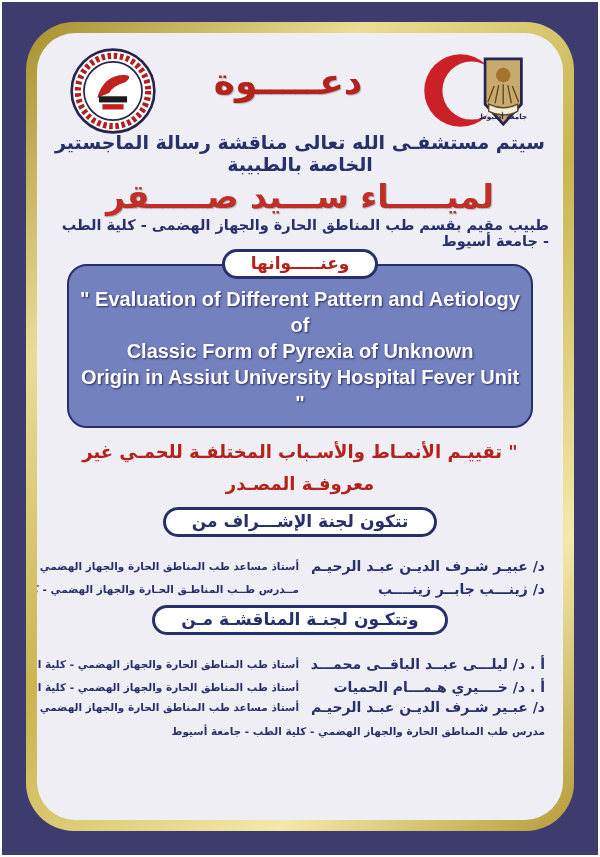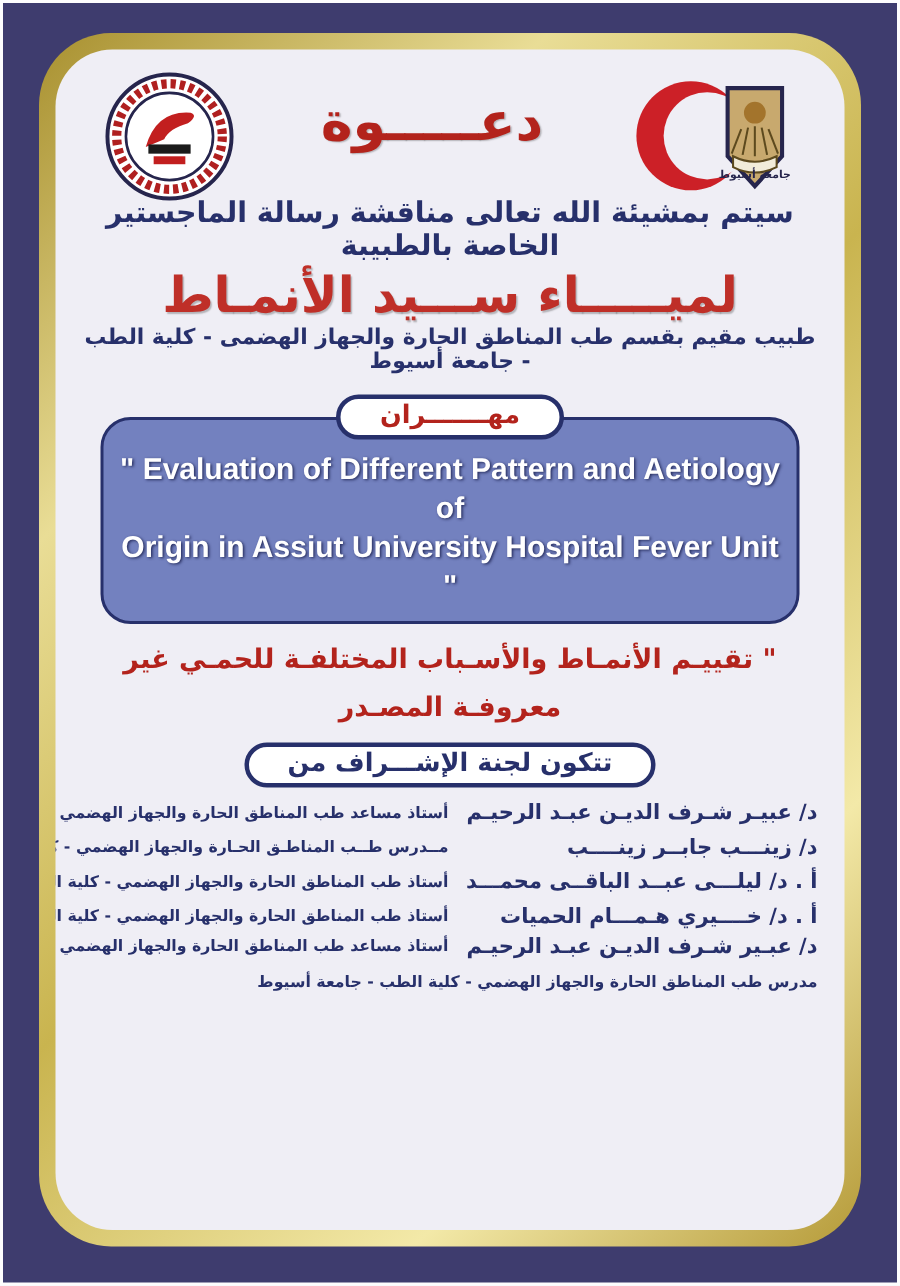--- a/index.html
+++ b/index.html
@@ -17,35 +17,35 @@
   .card{width:100%;height:100%;background:var(--card-bg);border-radius:38px;overflow:hidden;
     display:flex;flex-direction:column;}
   .content{flex:1;padding:4px 14px 0;display:flex;flex-direction:column;}
 
   .header-row{display:flex;justify-content:space-between;align-items:flex-start;padding:10px 14px 0 16px;height:94px;}
   .invite-title{color:var(--red);font-size:36px;font-weight:bold;margin-top:14px;text-shadow:1px 1px 1px rgba(0,0,0,.25);}
   .logo{flex:0 0 auto;text-decoration:underline;}
 
   .intro{direction:rtl;text-align:center;color:var(--navy);font-weight:bold;font-size:19px;margin-top:0;}
   .cand-name{direction:rtl;text-align:center;color:var(--name-red);font-weight:bold;font-size:33px;margin:2px 0 1px;text-shadow:1px 1px 1px rgba(0,0,0,.25);}
-  .cand-title{direction:rtl;text-align:center;color:var(--navy);font-weight:bold;font-size:14.5px;margin-bottom:14px;}
+  .cand-title{direction:rtl;color:var(--navy);font-weight:bold;font-size:14.5px;margin-bottom:0;}
 
   .pill-wrap{text-align:center;position:relative;z-index:2;}
   .pill{display:inline-block;background:#ffffff;border:3px solid var(--navy);border-radius:22px;
     padding:1px 26px 3px;font-weight:bold;font-size:17px;direction:rtl;}
   .pill.red-text{color:var(--red);}
   .pill.navy-text{color:var(--navy);}
   .overlap{margin-bottom:-15px;}
 
   .en-box{background:var(--box-blue);border:2px solid var(--navy);border-radius:20px;margin:0 16px;
     padding:20px 6px 10px;text-align:center;color:#ffffff;font-weight:bold;font-size:20px;line-height:1.3;
     text-shadow:1px 1px 2px rgba(20,25,70,.8);font-family:"Liberation Sans","DejaVu Sans",sans-serif;}
   .ar-title{direction:rtl;text-align:center;color:var(--red);font-weight:bold;font-size:18px;line-height:1.75;margin:8px 8px 0;}
 
-  .sec{margin:8px 0 2px;}
+  .sec{margin:8px 0 14px;}
   .member-row{direction:rtl;display:flex;align-items:center;gap:8px;margin:7px 4px 0;}
   .m-name{color:var(--navy);font-weight:bold;font-size:14px;white-space:nowrap;min-width:238px;text-align:start;}
   .m-title{color:var(--navy);font-weight:bold;font-size:10.5px;white-space:nowrap;}
   .dual-row{direction:rtl;display:flex;align-items:center;gap:4px;margin:4px 4px 0;}
   .dual-col{display:flex;flex-direction:column;gap:10px;flex:1;}
 </style>
 </head>
 <body>
 
 <div class="page">
@@ -79,50 +79,54 @@
                   <line x1="105" y1="42" x2="112" y2="60"></line>
                     <line x1="90" y1="41" x2="86" y2="61"></line>
                   <line x1="100" y1="41" x2="104" y2="61"></line>
                 </g>
                 <path d="M79 62 q16 8 32 0 v8 q-16 8 -32 0 Z" fill="#f2ecd9" stroke="#5d4a1e" stroke-width="1.5"></path>
                 <text x="95" y="78" text-anchor="middle" font-size="8" fill="#26254d" font-weight="bold">جامعة أسيوط</text>
               </svg>
             </div>
           </div>
 
-          <div class="intro">سيتم بمشيئة الله تعالى مناقشة رسالة الماجستير الخاصة بالطبيبة</div>
-          <div class="cand-name">لميـــــاء ســـيد الأنمـاط</div>
+          <div class="intro">سيتم مستشفـى الله تعالى مناقشة رسالة الماجستير الخاصة بالطبيبة</div>
+          <div class="cand-name">لميـــــاء ســـيد صـــــقر</div>
           <div class="cand-title">طبيب مقيم بقسم طب المناطق الحارة والجهاز الهضمى - كلية الطب - جامعة أسيوط</div>
 
           <div class="pill-wrap overlap">
-            <span class="pill red-text">مهـــــــران</span>
+            <span class="pill red-text">وعنـــــوانها</span>
           </div>
 
           <div class="en-box">
             <div>" Evaluation of  Different Pattern and Aetiology of</div>
+            <div>Classic Form of Pyrexia of Unknown</div>
             <div>Origin in Assiut University Hospital Fever Unit  "</div>
           </div>
 
           <div class="ar-title">
             <div>" تقييـم الأنمـاط والأسـباب المختلفـة للحمـي غير معروفـة المصـدر</div>
           </div>
 
           <div class="pill-wrap sec">
             <span class="pill navy-text">تتكون لجنة الإشـــراف من</span>
           </div>
 
           <div class="member-row">
             <span class="m-name">د/ عبيـر شـرف الديـن عبـد الرحيـم</span>
             <span class="m-title">أستاذ مساعد طب المناطق الحارة والجهاز الهضمي - كلية الطب - جامعة أسيوط</span>
           </div>
           <div class="member-row">
             <span class="m-name">د/ زينـــب جابــر زينــــب</span>
             <span class="m-title">مــدرس طــب المناطـق الحـارة والجهاز الهضمي - كلية الطب - جامعة أسيوط</span>
           </div>
 
+          <div class="pill-wrap sec">
+            <span class="pill navy-text">وتتكـون لجنـة المناقشـة مـن</span>
+          </div>
 
           <div class="member-row">
             <span class="m-name">أ . د/ ليلـــى عبــد الباقــى محمـــد</span>
             <span class="m-title">أستاذ طب المناطق الحارة والجهاز الهضمي - كلية الطب - جامعة أسيوط</span>
 
           </div>
           <div class="member-row">
             <span class="m-name">أ . د/ خــــيري هـمـــام الحميات</span>
             <span class="m-title">أستاذ طب المناطق الحارة والجهاز الهضمي - كلية الطب - جامعة سوهاج</span>
 

